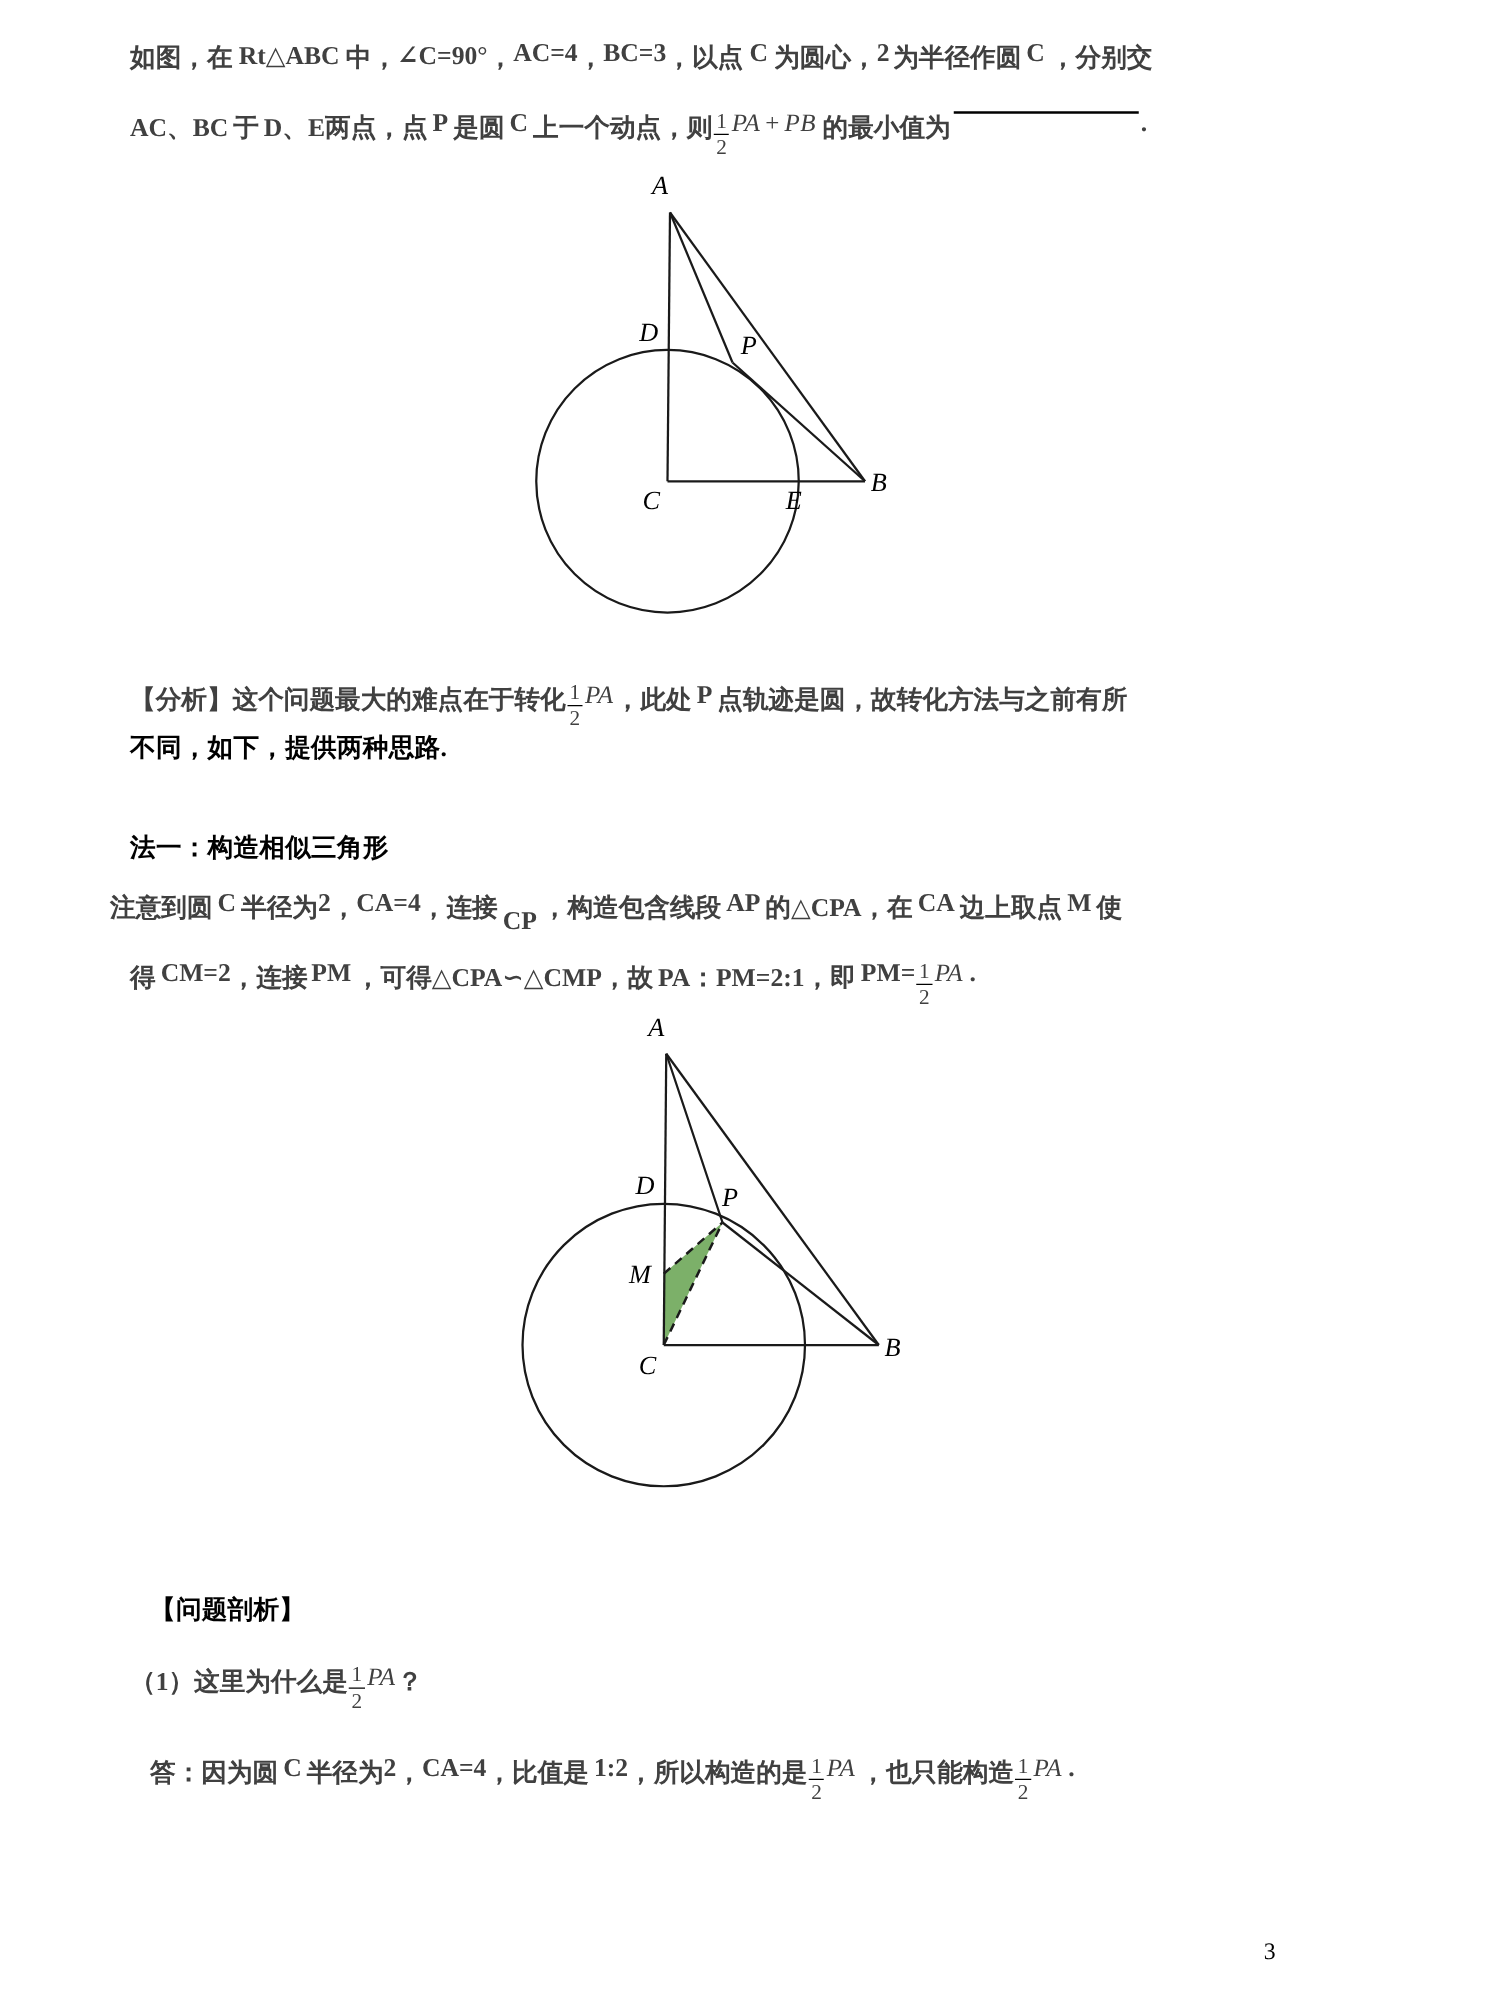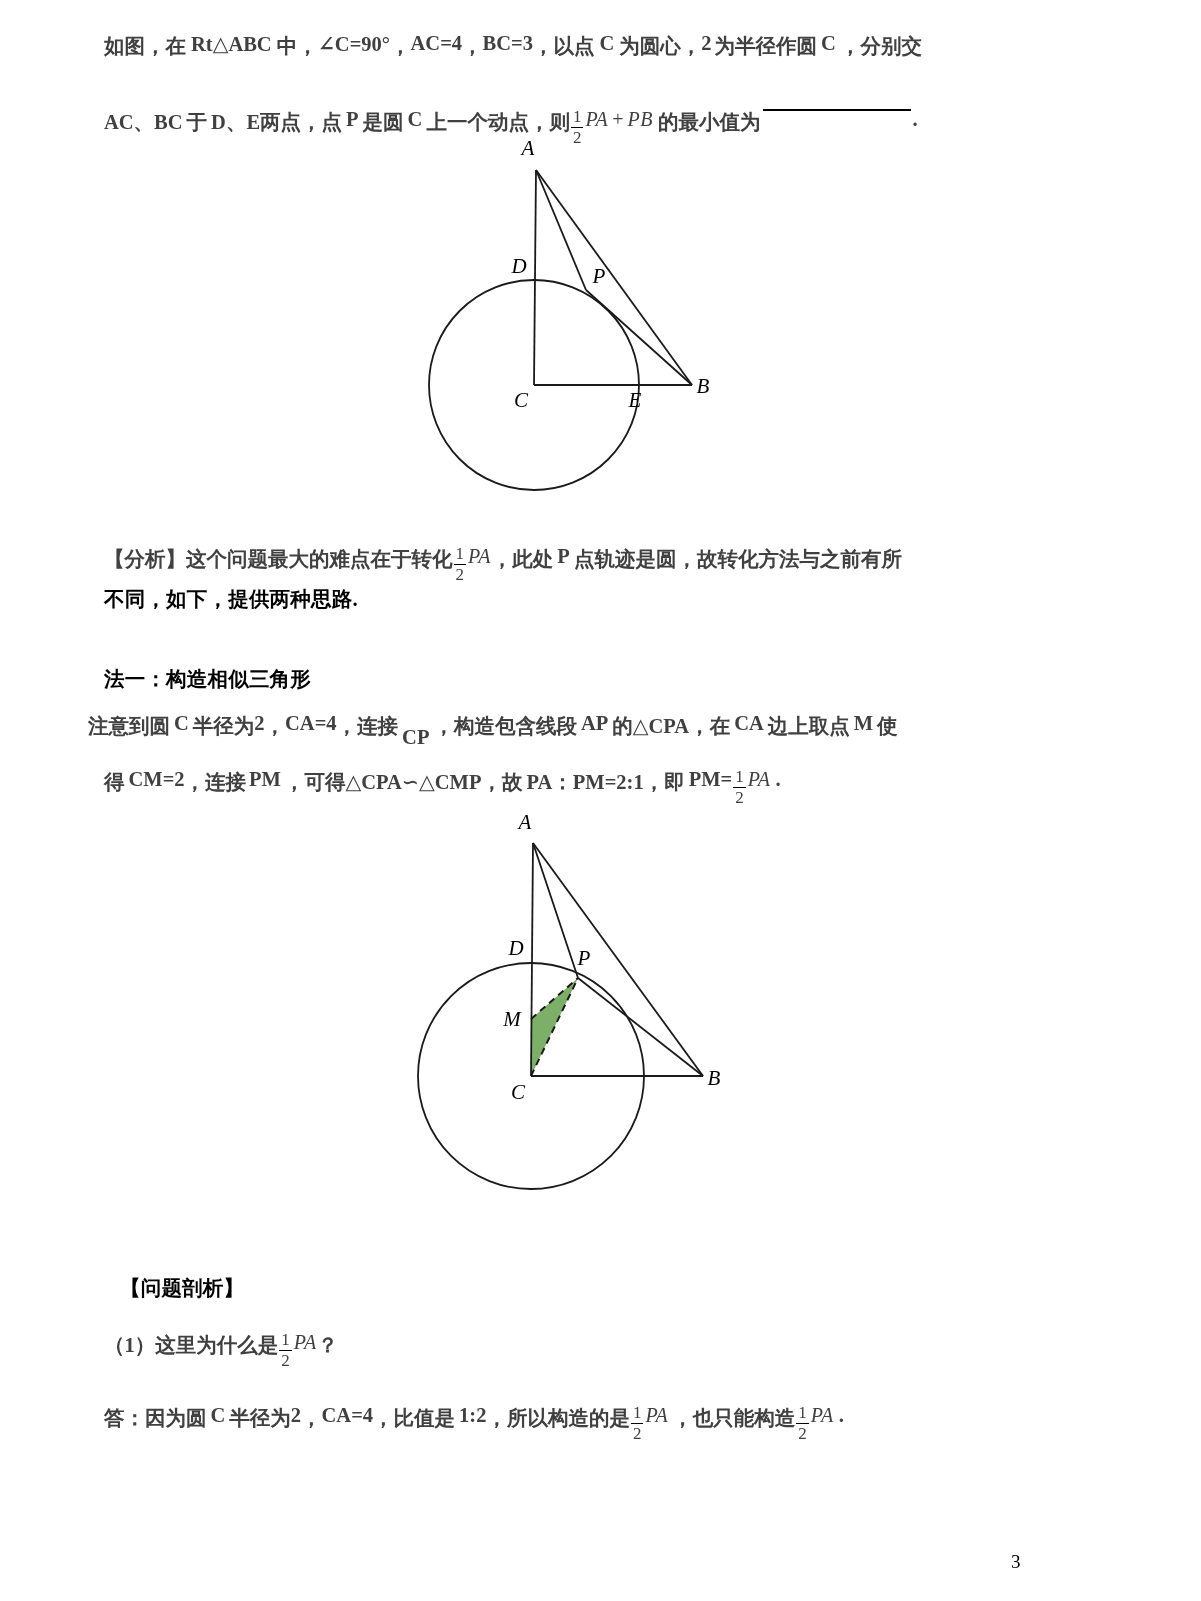--- a/index.html
+++ b/index.html
@@ -120,21 +120,21 @@
     <span>BC=3</span>
     <span>，以点</span>
     <span style="padding:0 5px;">C</span>
     <span>为圆心，</span>
     <span>2</span>
     <span style="padding-left:3px;">为半径作圆</span>
     <span style="padding:0 4px;">C</span>
     <span>，分别交</span>
   </div>
 
-  <div class="line-row" style="left:104px; top:88px;margin-top:20px;">
+  <div class="line-row" style="left:104px; top:88px;">
     <span>AC、BC</span>
     <span style="padding-left:4px;">于</span>
     <span style="padding-left:4px;">D、E</span>
     <span>两点，点</span>
     <span style="padding:0 4px;">P</span>
     <span>是圆</span>
     <span style="padding:0 4px;">C</span>
     <span>上一个动点，则</span>
     <span class="frac">
       <span class="num">1</span>
@@ -263,21 +263,21 @@
     <span>（1）这里为什么是</span>
     <span class="frac">
       <span class="num">1</span>
       <span class="bar"></span>
       <span class="den">2</span>
     </span>
     <span class="mi">PA</span>
     <span>？</span>
   </div>
 
-  <div class="line-row" style="left:104px; top:1404px;">
+  <div class="line-row" style="left:120px; top:1404px;">
     <span>答：因为圆</span>
     <span style="padding:0 4px;">C</span>
     <span>半径为</span>
     <span>2</span>
     <span>，</span>
     <span>CA=4</span>
     <span>，比值是</span>
     <span style="padding-left:4px;">1:2</span>
     <span>，所以构造的是</span>
     <span class="frac">

